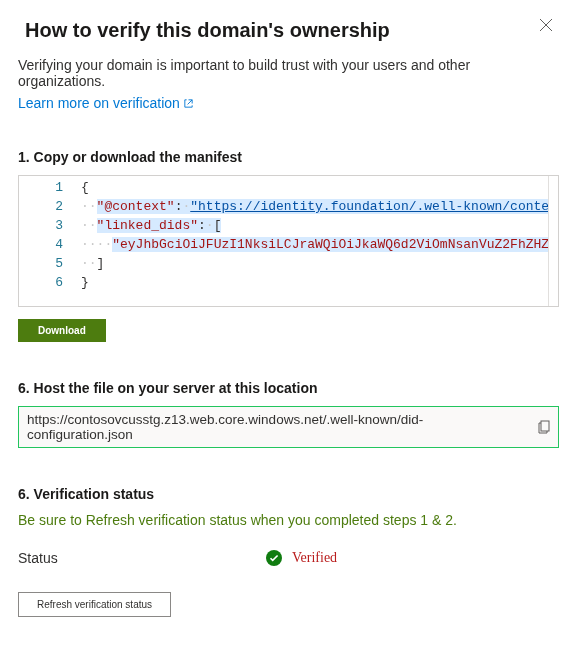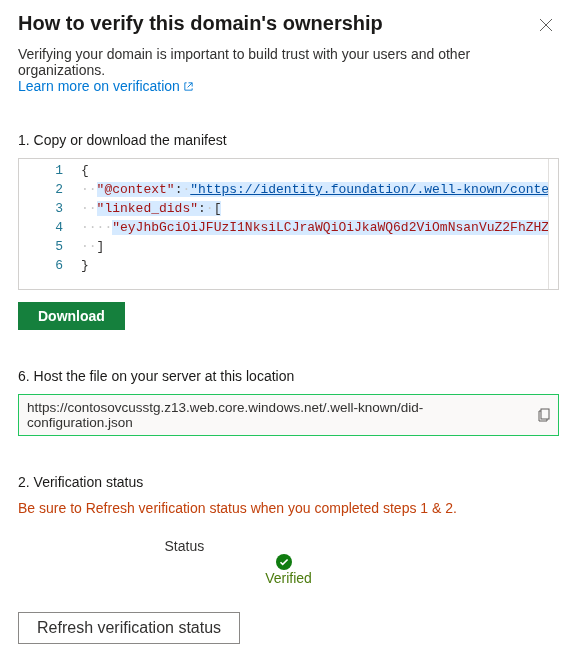--- a/index.html
+++ b/index.html
@@ -16,45 +16,45 @@
   }
   .header-row {
     display: flex;
     align-items: flex-start;
     justify-content: space-between;
   }
   .title {
     font-size: 20px;
     font-weight: 600;
     color: #1b1a19;
-    margin: 0;
+    margin: 7px;
   }
   .close-btn {
     background: none;
     border: none;
     padding: 6px;
     cursor: pointer;
     color: #605e5c;
     line-height: 0;
   }
   .intro {
     margin-top: 8px;
     color: #323130;
   }
   .learn-more {
     color: #0078d4;
     text-decoration: none;
     cursor: pointer;
     display: inline-flex;
     align-items: center;
     gap: 3px;
-    margin-top: 0;
+    margin-top: 6px;
   }
   .section-h {
-    font-weight: 400;
+    font-weight: 700;
     margin-top: 38px;
     margin-bottom: 10px;
     color: #1b1a19;
   }
   .code-box {
     border: 1px solid #d2d0ce;
     width: 100%;
     height: 132px;
     overflow: hidden;
     font-family: Consolas, "Courier New", monospace;
@@ -92,25 +92,25 @@
   .hl { background: #add6ff80; }
   .code-scrollbar {
     position: absolute;
     right: 0; top: 0; bottom: 0;
     width: 10px;
     background: #fff;
     border-left: 1px solid #e1dfdd;
   }
 
   .primary-btn {
-    background: #15803d;
+    background: #4d7c0f;
     color: #fff;
     border: none;
     padding: 6px 20px;
-    font-size: 14px;
+    font-size: 10px;
     font-weight: 600;
     cursor: pointer;
     margin-top: 12px;
   }
   .url-box {
     border: 1px solid #22c55e;
     width: 100%;
     padding: 5px 30px 5px 8px;
     font-size: 13.5px;
     position: relative;
@@ -122,47 +122,47 @@
     right: 6px;
     top: 50%;
     transform: translateY(-50%);
     width: 14px; height: 14px;
     cursor: pointer;
     color: #605e5c;
   }
   .status-note {
     margin-top: 8px;
     margin-bottom: 22px;
-    color: #c2410c;
+    color: #4d7c0f;
   }
   .status-row {
     display: flex;
-    align-items: center;
-    flex-direction: column;
+    align-items: flex-start;
   }
   .status-label {
     width: 248px;
     color: #323130;
   }
   .check-badge {
     width: 16px; height: 16px;
     display: inline-flex;
     align-items: center;
     justify-content: center;
     margin-right: 10px;
   }
   .status-value {
-    color: #4d7c0f;
+    color: #b91c1c;
+    font-family: Liberation Serif, serif;
   }
   .secondary-btn {
     margin-top: 26px;
     background: #fff;
     border: 1px solid #8a8886;
     padding: 6px 18px;
-    font-size: 16px;
+    font-size: 10px;
     cursor: pointer;
     color: #323130;
   }
 </style>
 </head>
 <body>
 
 
 
 <div class="header-row">
@@ -205,21 +205,21 @@
 <div class="url-box">
   <span>https://contosovcusstg.z13.web.core.windows.net/.well-known/did-configuration.json</span>
   <span class="copy-icon">
     <svg width="14" height="14" viewBox="0 0 14 14">
         <rect x="3" y="1" width="8" height="10" fill="none" stroke="currentColor" stroke-width="1"></rect>
         <path d="M3 3H1v10h8v-2" fill="none" stroke="currentColor" stroke-width="1"></path>
       </svg>
   </span>
 </div>
 
-<div class="section-h">2. Verification status</div>
+<div class="section-h">6. Verification status</div>
 <div class="status-note">Be sure to Refresh verification status when you completed steps 1 &amp; 2.</div>
 
 <div class="status-row">
   <div class="status-label">Status</div>
   <span class="check-badge">
     <svg width="16" height="16" viewBox="0 0 16 16">
         <circle cx="8" cy="8" r="8" fill="#107c10"></circle>
         <path d="M4.5 8.2l2.2 2.2L11.6 5.5" fill="none" stroke="#fff" stroke-width="1.6"></path>
       </svg>
   </span>

